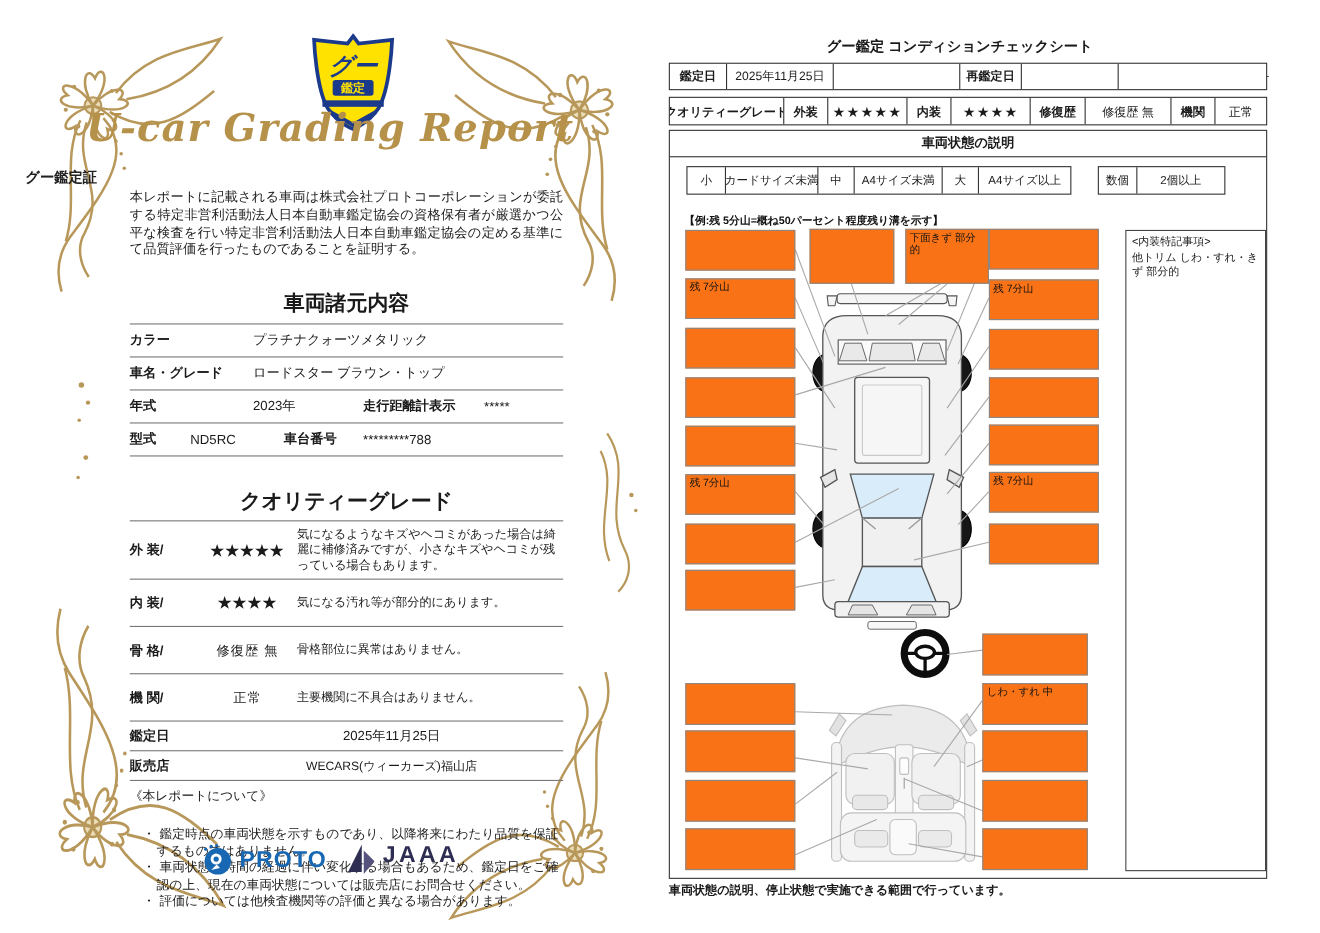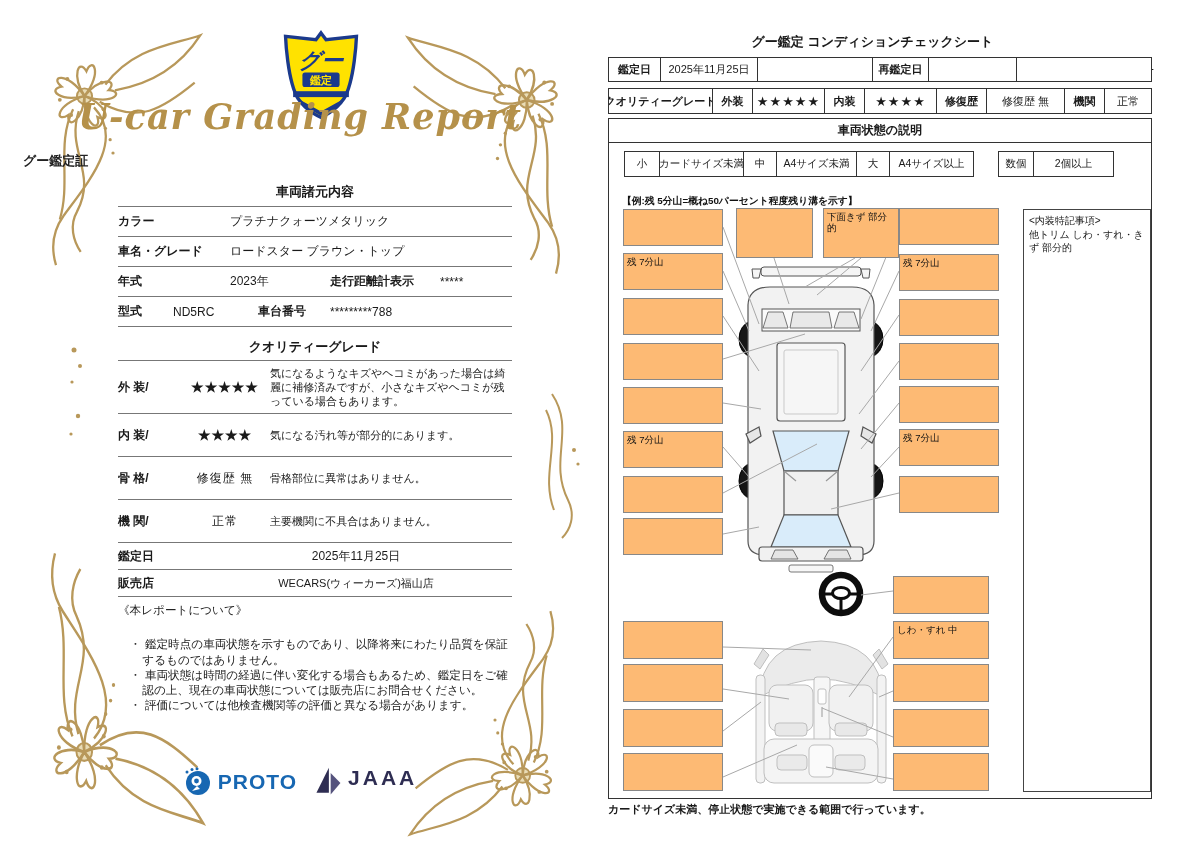--- a/index.html
+++ b/index.html
@@ -7,21 +7,21 @@
 
   
   #cert{position:absolute;left:0;top:0;width:600px;height:599px;}
   .flourish{position:absolute;color:#b8985a;pointer-events:none;}
   .badge{position:absolute;left:283px;top:30px;width:76px;height:92px;}
   .cert-title{position:absolute;left:0;top:96px;width:600px;text-align:center;
     font-family:"DejaVu Serif",serif;font-style:italic;font-weight:bold;font-size:35px;color:#b5914a;letter-spacing:1px;}
   .cert-sub{position:absolute;left:0;top:152px;width:600px;text-align:left;font-weight:bold;font-size:13px;color:#222;margin-left:23px;}
   #cert-body{position:absolute;left:118px;top:172px;width:394px;}
   .intro{font-family:"DejaVu Serif",serif;font-size:12px;line-height:1.32;text-align:justify;color:#222;}
-  .sec-head{margin-top:11px;text-align:center;font-weight:bold;font-size:13px;}
+  .sec-head{margin-top:28px;text-align:center;font-weight:bold;font-size:19px;}
   .spec{margin-top:5px;border-top:1px solid #777;}
   .srow{display:flex;align-items:center;min-height:29px;border-bottom:1px solid #777;font-size:12px;}
   .srow .lab{font-weight:bold;}
   .w112{width:112px;}.w100{width:100px;}.w110{width:110px;font-weight:bold;}
   .w55{width:55px;}.w85{width:85px;}.w72{width:72px;font-weight:bold;}
   .remarks{min-height:38px;align-items:flex-start;padding-top:5px;}
   .grade{margin-top:4px;border-top:1px solid #777;}
   .grow{display:flex;align-items:center;border-bottom:1px solid #777;padding:4px 0;min-height:34px;font-size:12px;}
   .grow .glab{width:62px;font-weight:bold;white-space:nowrap;}
   .grow .gval{width:90px;text-align:center;font-weight:bold;letter-spacing:1px;}
@@ -58,21 +58,21 @@
   .lcell{border-right:1px solid #333;display:flex;align-items:center;justify-content:center;font-size:10.5px;box-sizing:border-box;white-space:nowrap;}
   .lcell:last-child{border-right:none;}
   #legend1{left:15px;top:32px;width:350px;}
   #legend2{left:389px;top:32px;width:116px;}
   .tnote{position:absolute;left:13px;font-size:9.8px;font-weight:bold;color:#111;white-space:nowrap;}
   #tnote1{top:64px;}
   #tnote2{top:76px;}
   #innerpanel{position:absolute;left:414px;top:90px;width:128px;height:583px;border:1px solid #444;box-sizing:border-box;padding:4px 5px;font-size:10px;line-height:1.35;}
   #diagram{position:absolute;left:0;top:0;width:544px;height:681px;}
   #carsvg,#leader-lines{position:absolute;left:0;top:0;}
-  .anno{position:absolute;border:1px solid #888;background:#fdba74;font-size:9.5px;padding:2px 3px;box-sizing:border-box;color:#111;line-height:1.2;}
+  .anno{position:absolute;border:1px solid #888;background:#f97316;font-size:9.5px;padding:2px 3px;box-sizing:border-box;color:#111;line-height:1.2;}
   .bottom-note{position:absolute;left:8px;top:802px;font-size:11px;font-weight:bold;}
 </style>
 </head>
 <body>
 
 <div id="cert">
 
   <svg width="0" height="0" style="position:absolute">
     <defs>
       <path id="petal" d="M0,0 C-14,-22 -6,-40 2,-26 C8,-42 20,-26 0,0 Z"></path>
@@ -142,20 +142,21 @@
     <rect x="23" y="48" width="44" height="17" rx="3" fill="#1b3a8c"></rect>
     <text x="45" y="61" text-anchor="middle" font-size="13" font-weight="bold" fill="#ffe200" font-family="Liberation Sans,sans-serif">鑑定</text>
     <rect x="12" y="70" width="66" height="7" fill="#1b3a8c"></rect>
     <path d="M20,80 L45,94 L70,80 L70,85 L45,99 L20,85 Z" fill="#1b3a8c"></path>
   </svg>
 
   <div class="cert-title">U-car Grading Report</div>
   <div class="cert-sub">グー鑑定証</div>
 
   <div id="cert-body">
+    <div class="intro">本レポートに記載される車両は株式会社プロトコーポレーションが委託する特定非営利活動法人日本自動車鑑定協会の資格保有者が厳選かつ公平な検査を行い特定非営利活動法人日本自動車鑑定協会の定める基準にて品質評価を行ったものであることを証明する。</div>
 
     <div class="sec-head">車両諸元内容</div>
     <div class="spec">
       <div class="srow">
         <span class="lab w112">カラー</span>
         <span>プラチナクォーツメタリック</span>
       </div>
       <div class="srow">
         <span class="lab w112">車名・グレード</span>
         <span>ロードスター ブラウン・トップ</span>
@@ -412,14 +413,14 @@
         <div class="anno" style="left: 284px; top: 545px; width: 96px; height: 38px;"></div>
         <div class="anno" style="left: 284px; top: 590px; width: 96px; height: 38px;"></div>
         <div class="anno" style="left: 284px; top: 634px; width: 96px; height: 38px;"></div>
         <div class="anno" style="left: 14px; top: 502px; width: 100px; height: 38px;"></div>
         <div class="anno" style="left: 14px; top: 545px; width: 100px; height: 38px;"></div>
         <div class="anno" style="left: 14px; top: 590px; width: 100px; height: 38px;"></div>
         <div class="anno" style="left: 14px; top: 634px; width: 100px; height: 38px;"></div>
       </div>
   </div>
 
-  <div class="bottom-note">カードサイズ未満、停止状態で実施できる範囲で行っています。</div>
+  <div class="bottom-note">車両状態の説明、停止状態で実施できる範囲で行っています。</div>
 </div>
 
 </body></html>

